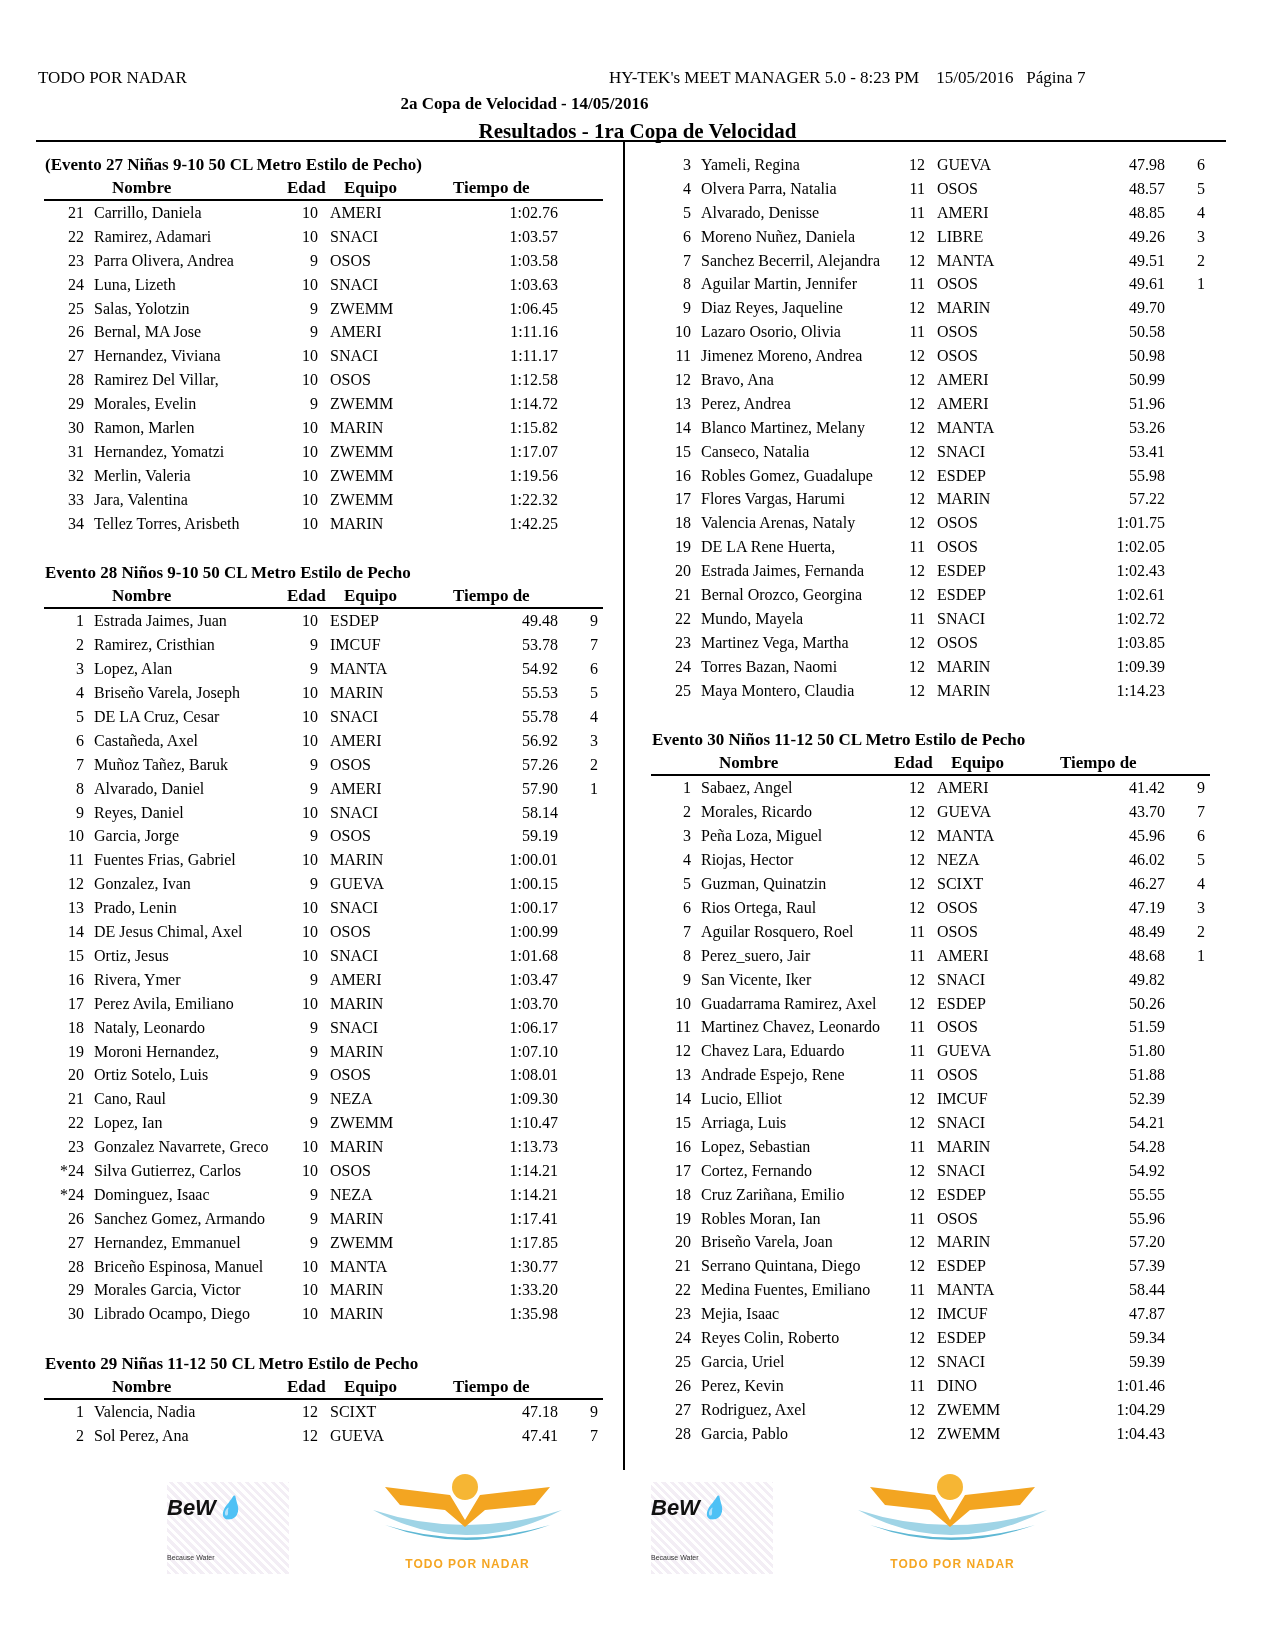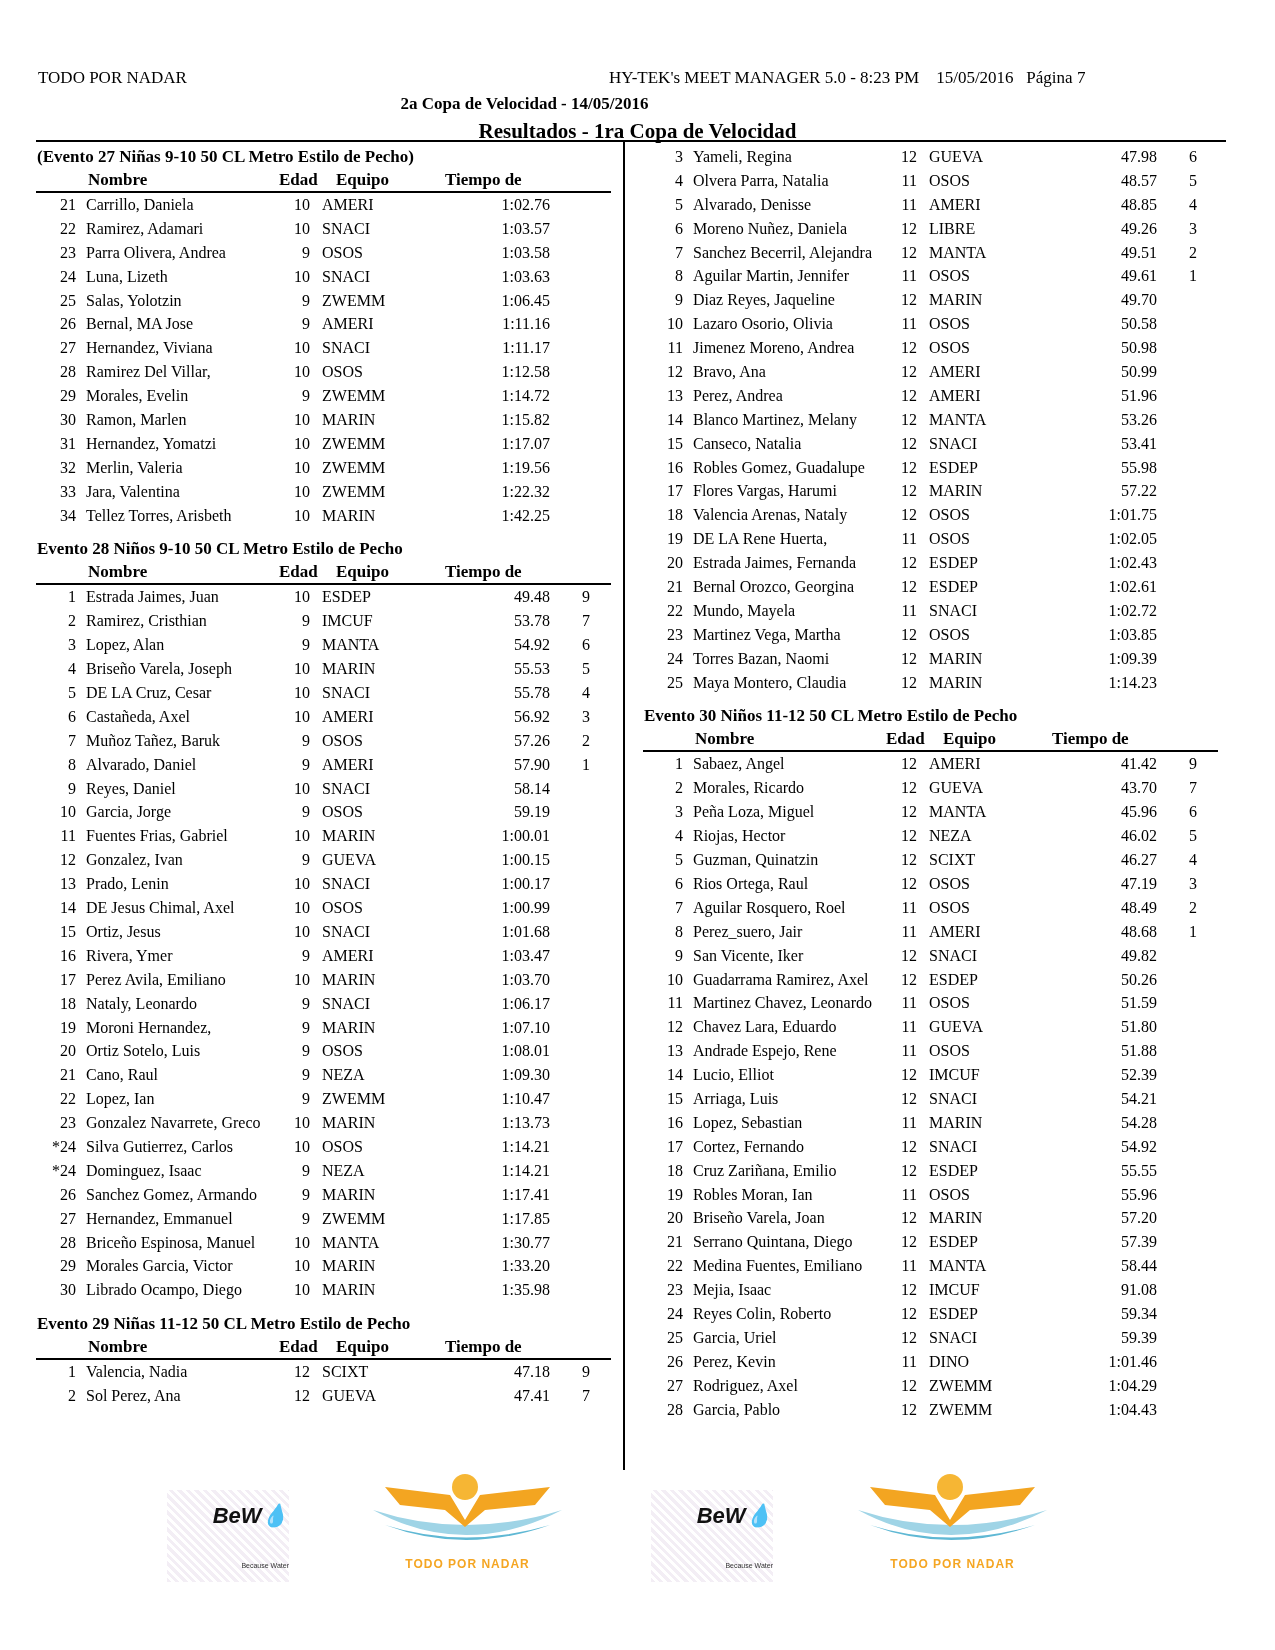--- a/index.html
+++ b/index.html
@@ -6,39 +6,39 @@
   body { width:1275px; height:1650px; position:relative; font-family:"Liberation Serif", "DejaVu Serif", serif; color:#000; overflow:hidden; }
   .hdr-left { position:absolute; left:38px; top:68px; font-size:17px; }
   .hdr-right { position:absolute; left:609px; top:68px; font-size:17px; white-space:pre; }
   .title1 { position:absolute; left:0; width:1049px; top:94px; text-align:center; font-size:17px; font-weight:bold; }
   .title2 { position:absolute; left:0; width:1275px; top:119px; text-align:center; font-size:21px; font-weight:bold; }
   .top-rule { position:absolute; left:36px; top:140px; width:1190px; height:2px; background:#000; }
   .col-divider { position:absolute; left:623px; top:140px; width:2px; height:1330px; background:#000; }
   .col { position:absolute; top:145px; width:575px; }
   .col.left { left:36px; }
   .col.right { left:643px; }
-  .event { margin:0; }
+  .event { margin:8px; }
   .event-title { font-weight:bold; font-size:17px; height:24px; line-height:24px; padding-left:1px; white-space:nowrap; }
   .col-head { position:relative; height:22px; font-weight:bold; font-size:17px; border-bottom:2px solid #000; }
   .col-head span { position:absolute; top:1px; }
-  .h-nombre { left:52px; }
+  .h-nombre { left:68px; }
   .h-edad { left:243px; }
   .h-equipo { left:300px; }
   .h-tiempo { left:409px; }
   .row { position:relative; height:23.9px; font-size:16px; line-height:24px; white-space:nowrap; }
   .row span { position:absolute; top:0; }
   .c-place { left:0; width:40px; text-align:right; }
   .c-name { left:50px; }
   .c-age { left:232px; width:42px; text-align:right; }
   .c-team { left:286px; }
   .c-time { left:400px; width:114px; text-align:right; }
   .c-pts { left:540px; width:20px; text-align:center; }
   .gap { height:10px; }
   .logos { position:absolute; top:1470px; left:0; width:1275px; height:110px; }
-  .bew { position:absolute; width:122px; height:92px; top:20px; background:repeating-linear-gradient(45deg,#f3eef5 0 3px,#fff 3px 6px); display:flex; flex-direction:column; align-items:flex-end; justify-content:center;gap:33px; }
+  .bew { position:absolute; width:122px; height:92px; top:12px; background:repeating-linear-gradient(45deg,#f3eef5 0 3px,#fff 3px 6px); display:flex; flex-direction:column; align-items:flex-start; justify-content:center;gap:33px; }
   .bew .mark { font-family:"Liberation Sans", sans-serif; font-weight:bold; font-style:italic; font-size:22px; color:#111; }
   .bew .mark b { color:#29a9d6; }
   .bew .sub { font-family:"Liberation Sans", sans-serif; font-size:7px; color:#333; }
   .swim { position:absolute; width:205px; height:110px; top:-5px; }
   .swim .txt { position:absolute; bottom:4px; left:0; width:100%; text-align:center; font-family:"Liberation Sans", sans-serif; font-weight:bold; font-size:12px; letter-spacing:1px; color:#f5a623; }
 </style>
 </head>
 <body>
 
 <div class="hdr-left">TODO POR NADAR</div>
@@ -817,21 +817,21 @@
         <span class="c-age">11</span>
         <span class="c-team">MANTA</span>
         <span class="c-time">58.44</span>
         <span class="c-pts"></span>
       </div>
       <div class="row">
         <span class="c-place">23</span>
         <span class="c-name">Mejia, Isaac</span>
         <span class="c-age">12</span>
         <span class="c-team">IMCUF</span>
-        <span class="c-time">91.08</span>
+        <span class="c-time">47.87</span>
         <span class="c-pts"></span>
       </div>
       <div class="row">
         <span class="c-place">24</span>
         <span class="c-name">Reyes Colin, Roberto</span>
         <span class="c-age">12</span>
         <span class="c-team">ESDEP</span>
         <span class="c-time">59.34</span>
         <span class="c-pts"></span>
       </div>

